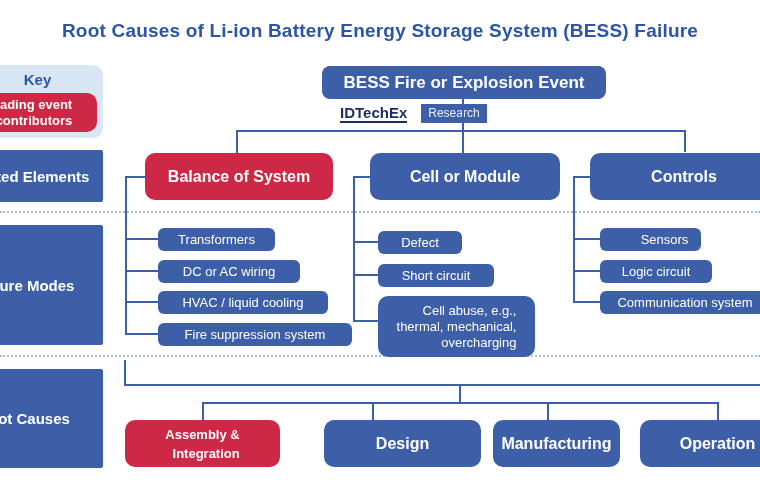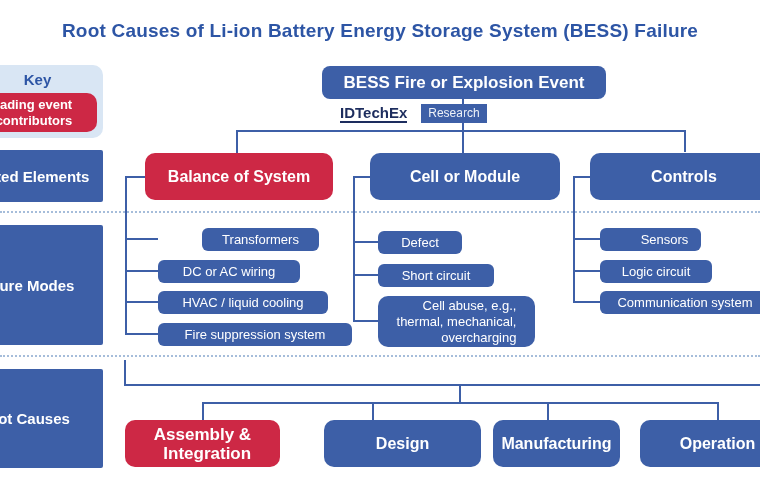--- a/index.html
+++ b/index.html
@@ -41,34 +41,34 @@
   .logo-suffix{background:var(--blue,#3d5fa7);color:#eef2f8;font-size:12px;padding:2px 7px 3px;}
 
   
   .lvl1{top:153px;height:47px;border-radius:10px;color:#fff;font-weight:bold;font-size:16px;background:var(--blue,#3d5fa7);}
   .bos{left:145px;width:188px;background:var(--red,#cd2845);}
   .com{left:370px;width:190px;}
   .ctl{left:590px;width:188px;}
 
   
   .sub{background:var(--blue,#3d5fa7);border-radius:6px;color:#fff;font-size:13px;height:23px;}
-  .sub-l1{left:158px;top:228px;width:117px;margin-left:44px;}
+  .sub-l1{left:158px;top:228px;width:117px;}
   .sub-l2{left:158px;top:260px;width:142px;}
   .sub-l3{left:158px;top:291px;width:170px;}
   .sub-l4{left:158px;top:323px;width:194px;}
   .sub-m1{left:378px;top:231px;width:84px;}
   .sub-m2{left:378px;top:264px;width:116px;}
-  .sub-m3{left:378px;top:296px;width:157px;height:51px;border-radius:10px;line-height:16px;white-space:pre-line;}
+  .sub-m3{left:378px;top:296px;width:157px;height:61px;border-radius:10px;line-height:16px;white-space:pre-line;}
   .sub-r1{left:600px;top:228px;width:73px;padding-left:28px;}
   .sub-r2{left:600px;top:260px;width:112px;}
   .sub-r3{left:600px;top:291px;width:170px;}
 
   
   .lvl2{top:420px;height:47px;border-radius:10px;color:#fff;font-weight:bold;font-size:16px;background:var(--blue,#3d5fa7);}
-  .assembly{left:125px;width:155px;background:var(--red,#cd2845);font-size:17px;line-height:19px;white-space:pre-line;}
+  .assembly{left:125px;width:155px;background:var(--red,#cd2845);font-size:13px;line-height:19px;white-space:pre-line;}
   .design{left:295px;width:157px;margin-left:29px;}
   .mfg{left:493px;width:127px;}
   .op{left:640px;width:155px;}
 </style>
 </head>
 <body>
 
 <div class="stage">
 
   <div class="abs title">Root Causes of Li-ion Battery Energy Storage System (BESS) Failure</div>

